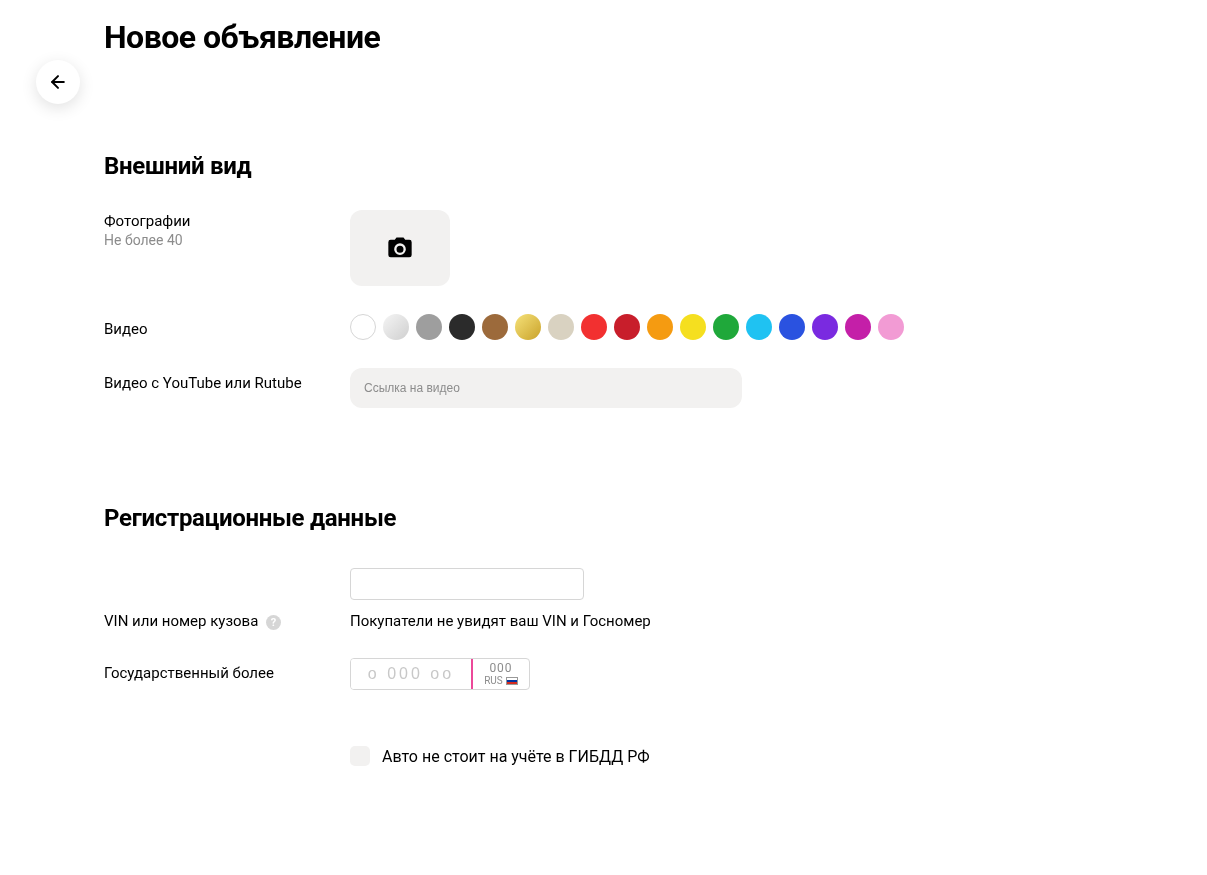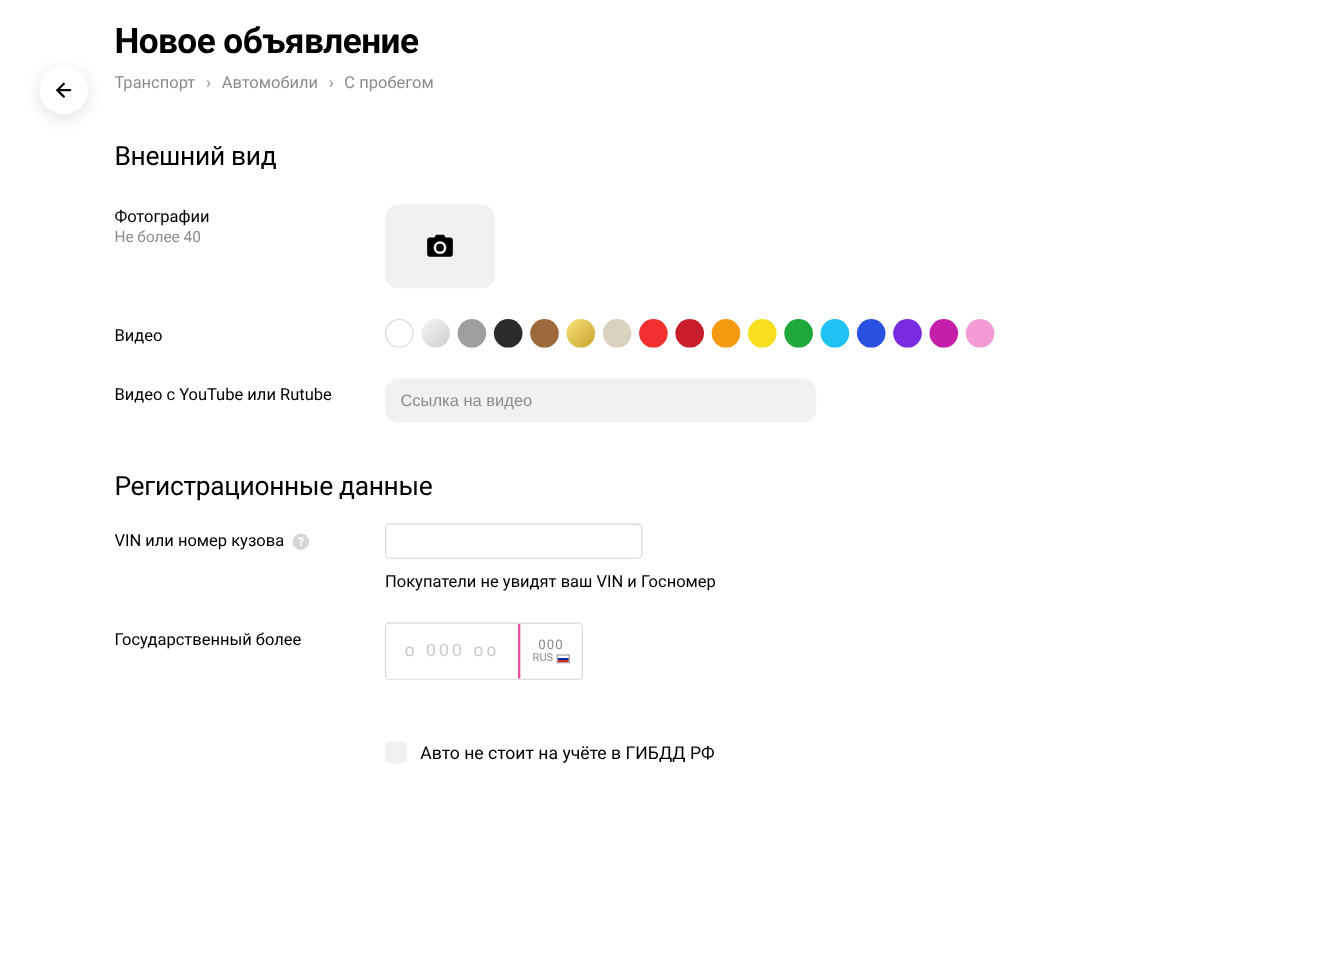--- a/index.html
+++ b/index.html
@@ -64,22 +64,22 @@
     background: #f2f1f0;
     border-radius: 12px;
     display: flex;
     align-items: center;
     justify-content: flex-end;
     padding: 0 16px;
     cursor: pointer;
   }
   .section-title {
     font-size: 24px;
-    font-weight: 400;
-    margin-top: 44px;
+    font-weight: 700;
+    margin-top: 96px;
     letter-spacing: -0.3px;
   }
   .photo-upload {
     width: 100px;
     height: 76px;
     background: #f2f1f0;
     border-radius: 12px;
     display: flex;
     align-items: center;
     justify-content: center;
@@ -100,21 +100,21 @@
   .swatch.outlined {
     border: 1px solid #d6d6d6;
   }
   .text-input {
     width: 392px;
     height: 40px;
     background: #f2f1f0;
     border: none;
     border-radius: 12px;
     padding: 0 14px;
-    font-size: 15px;
+    font-size: 12px;
     color: #000;
   }
   .text-input::placeholder { color: #8c8c8c; }
   .box-input {
     width: 234px;
     height: 32px;
     border: 1px solid #d6d6d6;
     border-radius: 4px;
     padding: 0 8px;
     font-size: 14px;
@@ -123,21 +123,21 @@
     font-size: 15px;
     color: #000;
     margin-top: 12px;
   }
   .plate-group {
     display: flex;
     border: 1px solid #d6d6d6;
     border-radius: 4px;
     overflow: hidden;
     width: fit-content;
-    height: 52px;
+    height: 32px;
   }
   .plate-main {
     width: 120px;
     border: none;
     padding: 0 12px;
     font-size: 16px;
     letter-spacing: 2px;
     text-align: center;
     color: #c8c8c8;
   }
@@ -203,27 +203,20 @@
 <div class="back-btn">
   <svg width="20" height="20" viewBox="0 0 24 24" fill="none" stroke="#000" stroke-width="2.4" stroke-linecap="round" stroke-linejoin="round">
       <line x1="19" y1="12" x2="5" y2="12"></line>
       <polyline points="12 19 5 12 12 5"></polyline>
     </svg>
 </div>
 
 <div class="page">
   <h1 class="page-title">Новое объявление</h1>
 
-  <div class="breadcrumb">
-    <span>Транспорт</span>
-    <span class="sep">›</span>
-    <span>Автомобили</span>
-    <span class="sep">›</span>
-    <span>С пробегом</span>
-  </div>
 
 
   <h2 class="section-title">Внешний вид</h2>
 
   <div class="field-row tight" style="margin-top:30px;">
     <div class="field-label-col" style="padding-top:2px;">
       <div>Фотографии</div>
       <div class="sub">Не более 40</div>
     </div>
     <div class="field-input-col">
@@ -262,21 +255,21 @@
 
   <div class="field-row tight">
     <div class="field-label-col">Видео с YouTube или Rutube</div>
     <div class="field-input-col">
       <input class="text-input" placeholder="Ссылка на видео" style="">
     </div>
   </div>
 
   <h2 class="section-title">Регистрационные данные</h2>
 
-  <div class="field-row tight" style="margin-top:20px;">
+  <div class="field-row tight" style="margin-top:36px;align-items:flex-end;">
     <div class="field-label-col">
       <span>VIN или номер кузова</span>
       <span class="help-icon">?</span>
     </div>
     <div class="field-input-col">
       <input class="box-input" style="">
       <div class="hint">Покупатели не увидят ваш VIN и Госномер</div>
     </div>
   </div>
 

